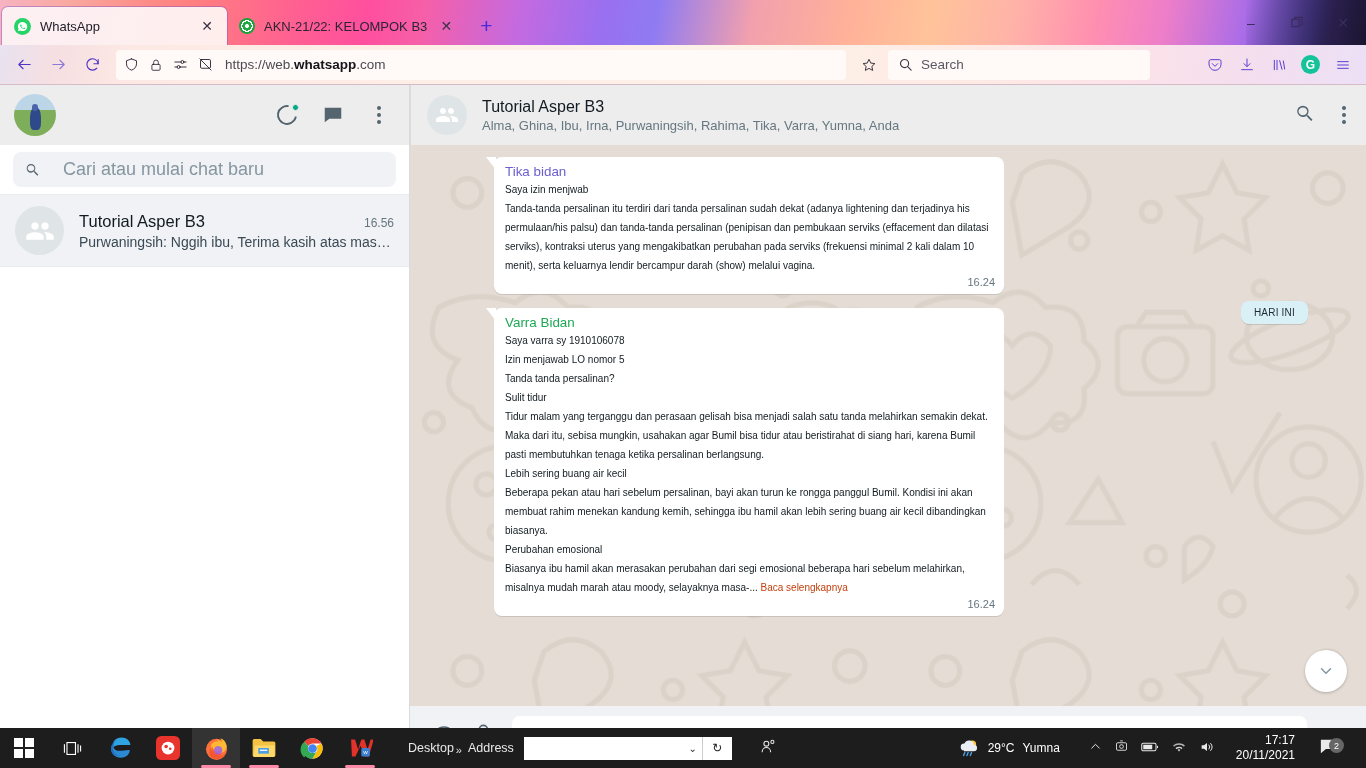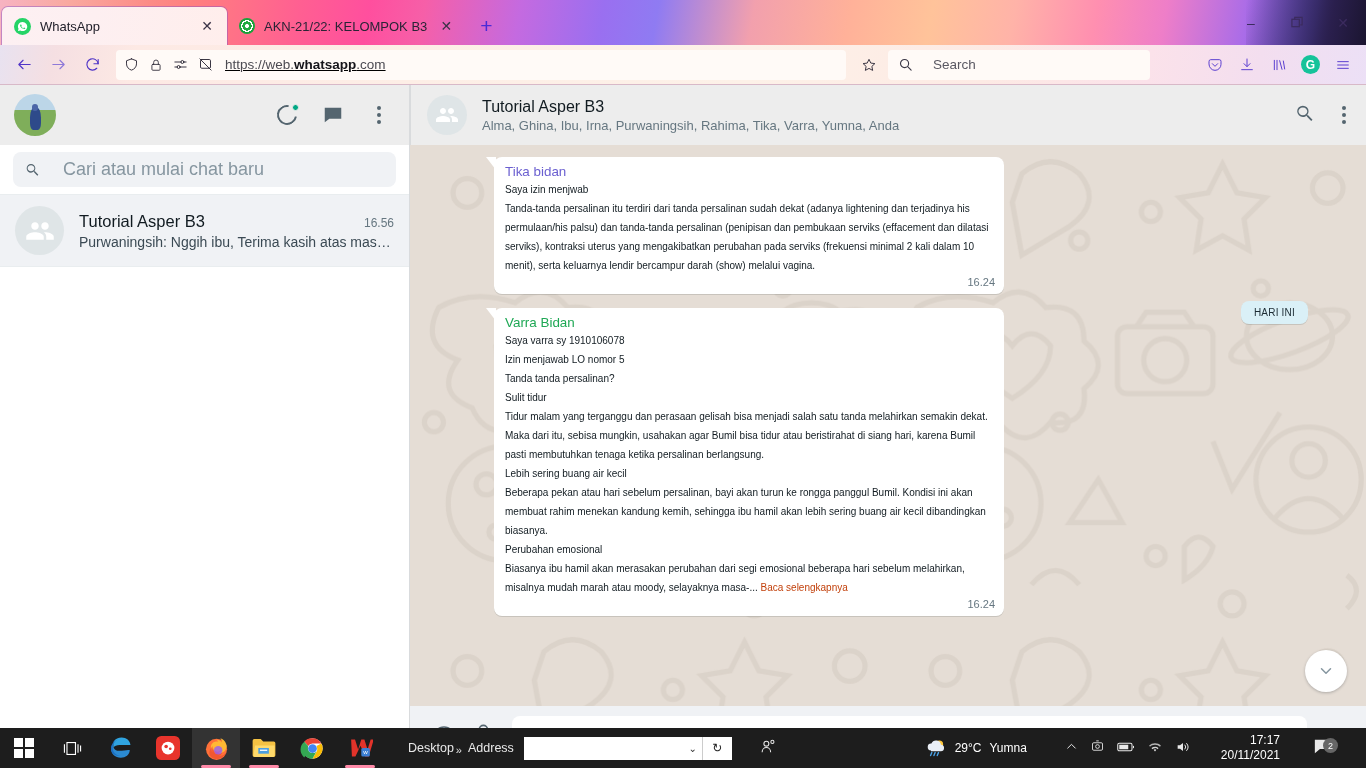--- a/index.html
+++ b/index.html
@@ -70,30 +70,30 @@
     background: linear-gradient(100deg,
       #e8e2f0 0%, #f5dfe2 4%, #fde9e4 10%, #fdeee6 30%,
       #fdf1e8 55%, #fdeae4 72%, #fbe2ea 84%, #f3deef 92%, #ece0f6 100%);
     border-bottom: 1px solid #d8b9c8;
   }
   .navbtn { width: 32px; height: 30px; display: flex; align-items:center; justify-content:center; border-radius: 4px; }
   .navbtn svg { width: 17px; height: 17px; fill: none; stroke: #4f34c7; stroke-width: 1.6; stroke-linecap: round; stroke-linejoin: round; }
   .navbtn.dim svg { stroke: #8e79d8; }
   .urlbar {
     flex: 1; height: 30px; margin: 0 6px; background: #fffaf7; border-radius: 4px;
-    display: flex; align-items: center; padding: 0 8px; gap: 10px; max-width: 730px; text-decoration: underline;
+    display: flex; align-items: center; padding: 0 8px; gap: 10px; max-width: 730px;
   }
   .urlbar svg { fill:none; stroke:#2e2a38; stroke-width:1.5; stroke-linecap:round; stroke-linejoin:round; }
   .urlbar .url-text { font-size: 13.5px; color: #4c4a52; margin-left: 2px; }
   .urlbar .url-text b { color:#15141a; font-weight:600; }
   .star { width: 30px; height: 30px; display:flex;align-items:center;justify-content:center; }
   .star svg { width:16px;height:16px;fill:none;stroke:#2f2b3a;stroke-width:1.4;stroke-linejoin:round;}
   .searchbar {
     width: 262px; height: 30px; background: #fffaf7; border-radius: 4px;
-    display:flex; align-items:center; padding: 8px 10px; gap: 20px; margin-left: 2px;
+    display:flex; align-items:center; padding: 8px 10px; gap: 8px; margin-left: 2px;
   }
   .searchbar .sp { font-size: 13.5px; color: #5a5862; }
   .toolbar-right { margin-left:auto; display:flex; align-items:center; gap:1px; }
   .tbicon { width: 31px; height: 30px; display:flex;align-items:center;justify-content:center; border-radius:4px;}
   .tbicon svg { width:16px;height:16px; fill:none; stroke:#5b3fd0; stroke-width:1.5; stroke-linecap:round; stroke-linejoin:round;}
   .grammarly { width:19px;height:19px;border-radius:50%;background:#15c39a;display:flex;align-items:center;justify-content:center;color:#fff;font-size:12px;font-weight:700;}
 
   
   .wa { flex: 1; display: flex; min-height: 0; background: #fff; }
 
@@ -201,21 +201,21 @@
   .tb-app.active { background:#333; }
   .tb-underline { position:absolute; bottom:0; left:9px; right:9px; height:3px; background:#ff8aa8; border-radius:2px;}
   .win-logo { display:grid; grid-template-columns:9px 9px; grid-template-rows:9px 9px; gap:2.5px;}
   .win-logo i { background:#fff; display:block; }
   .tb-deskband { display:flex; align-items:center; gap:0px; margin-left: 24px; color:#e8e8e8;}
   .tb-deskband .lbl { font-size:12.5px; }
   .tb-chev { font-size:11px; margin:0 6px 0 2px; color:#e0e0e0; align-self:flex-start; margin-top:7px;}
   .addr-input { width: 178px; height: 23px; background:#fff; margin-left:10px; display:flex;align-items:center; padding:0 5px;}
   .addr-arrow { margin-left:auto; color:#333; font-size:10px;}
   .addr-refresh { width: 30px; height:23px; background:#fff; border-left:1px solid #ccc; display:flex;align-items:center;justify-content:center;color:#222;font-size:12px;}
-  .tray { margin-left:auto; display:flex; align-items:center; gap:17px; padding-right: 22px;}
+  .tray { margin-left:auto; display:flex; align-items:center; gap:8px; padding-right: 16px;}
   .tray-item { display:flex; align-items:center; height:40px; padding: 0 7px; gap:8px;}
   .clock { display:flex;flex-direction:column; align-items:flex-end; line-height:15px; font-size:12px; padding: 0 10px 0 6px;}
   .notif { position:relative; padding: 0 12px 0 6px;}
   .notif-badge { position:absolute; right:6px; bottom:5px; width:15px;height:15px;border-radius:50%;background:#666;color:#fff;font-size:9px;display:flex;align-items:center;justify-content:center;}
 </style>
 </head>
 <body>
 
 <div class="browser">
 

